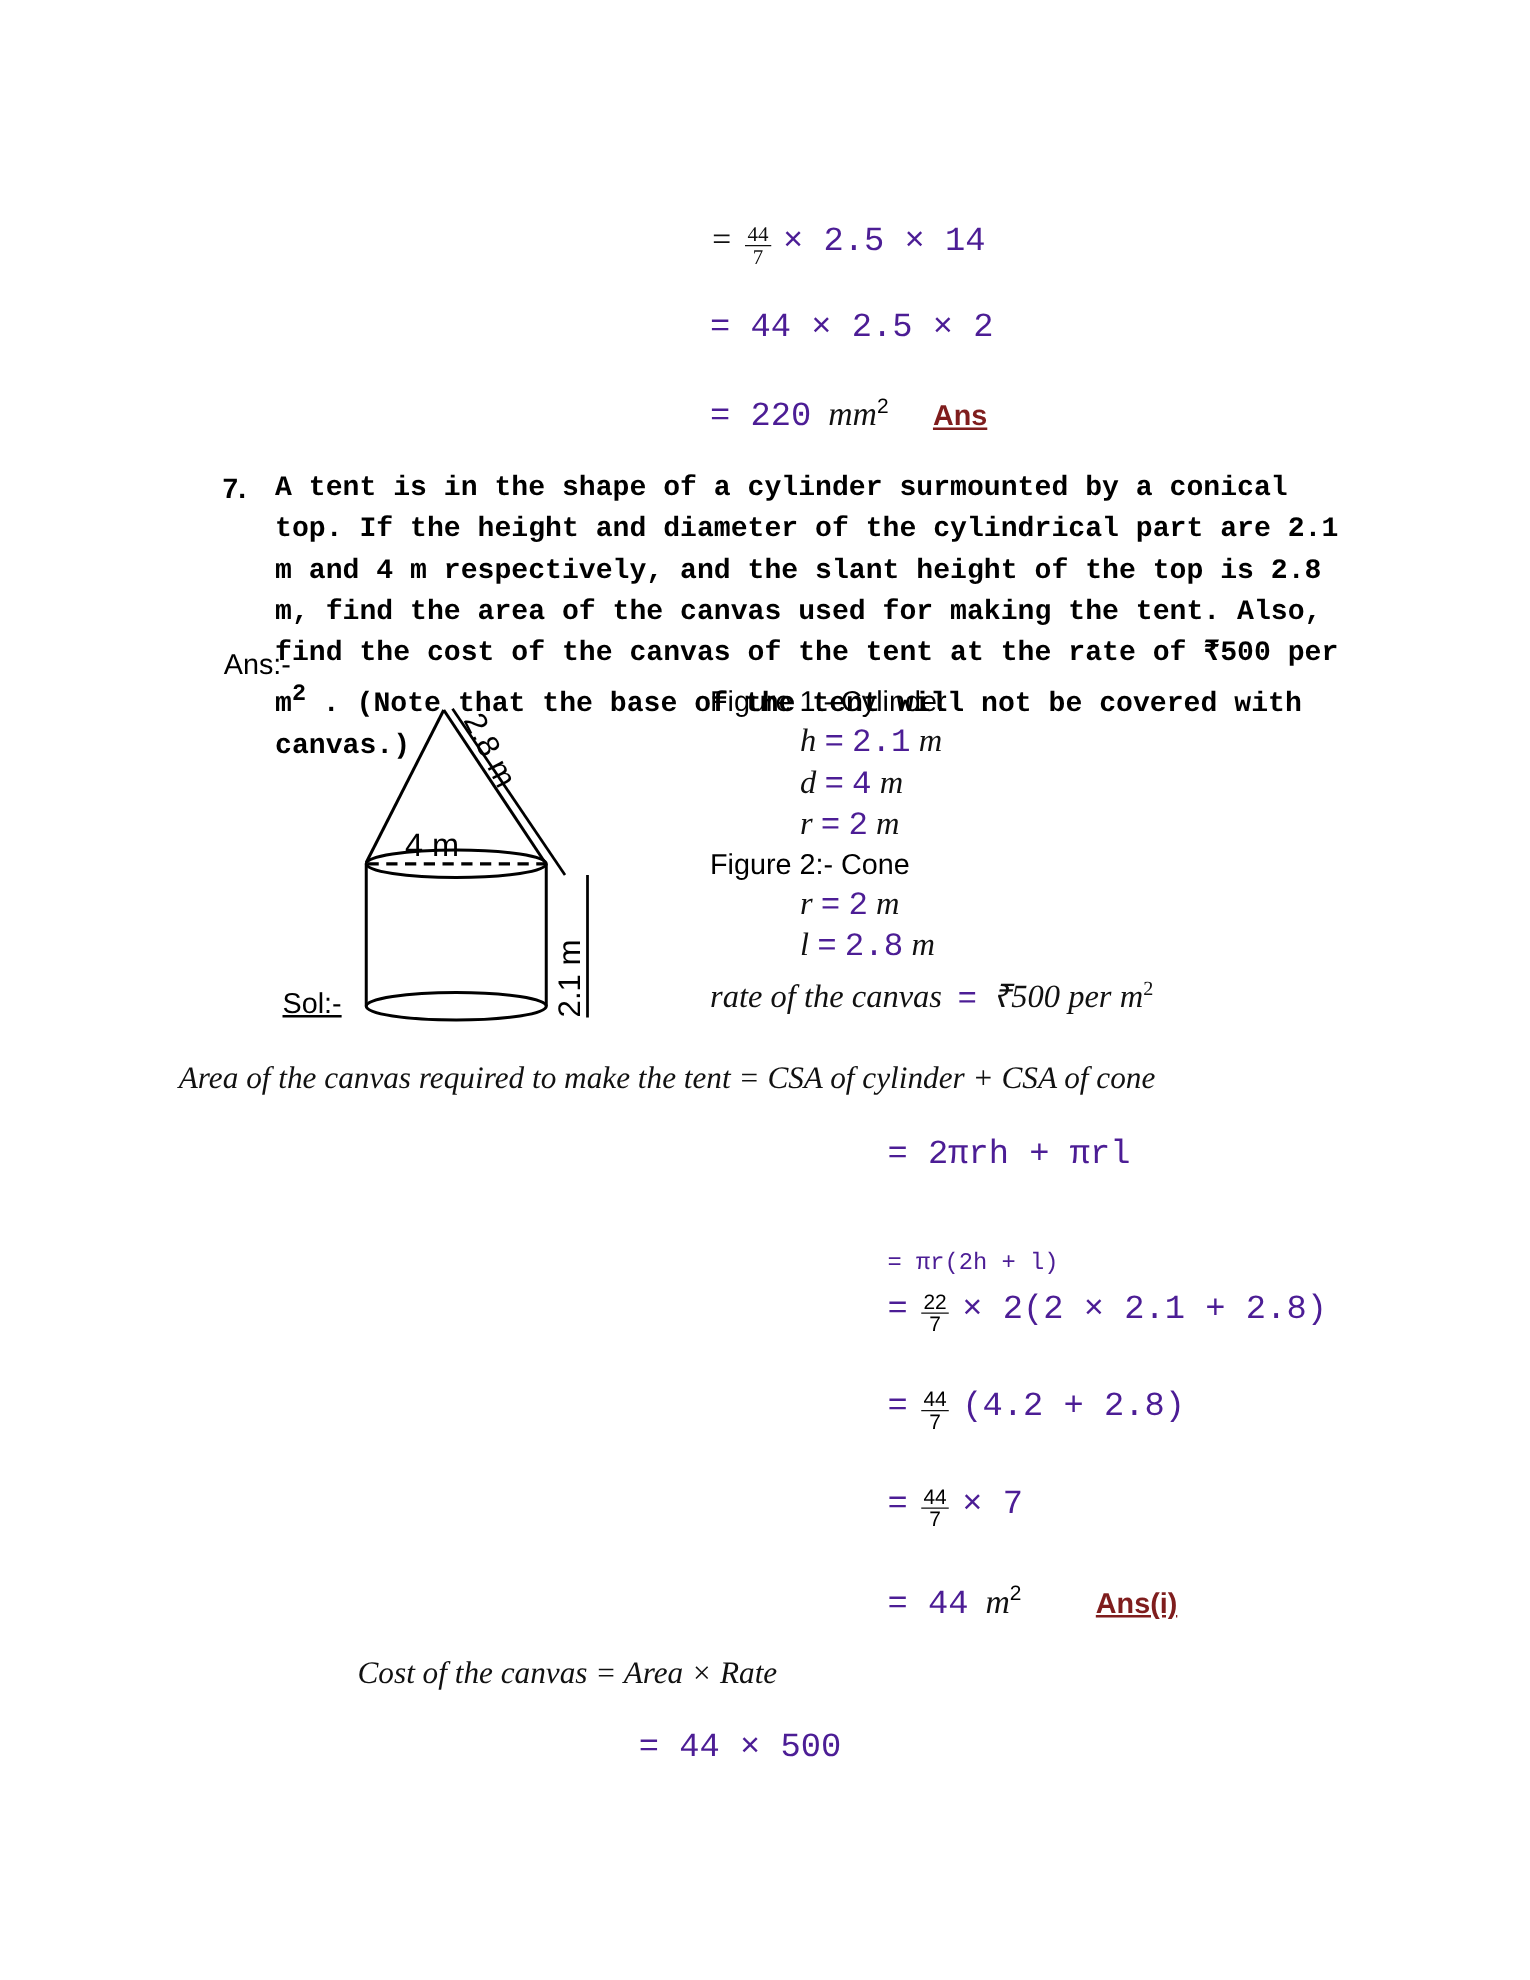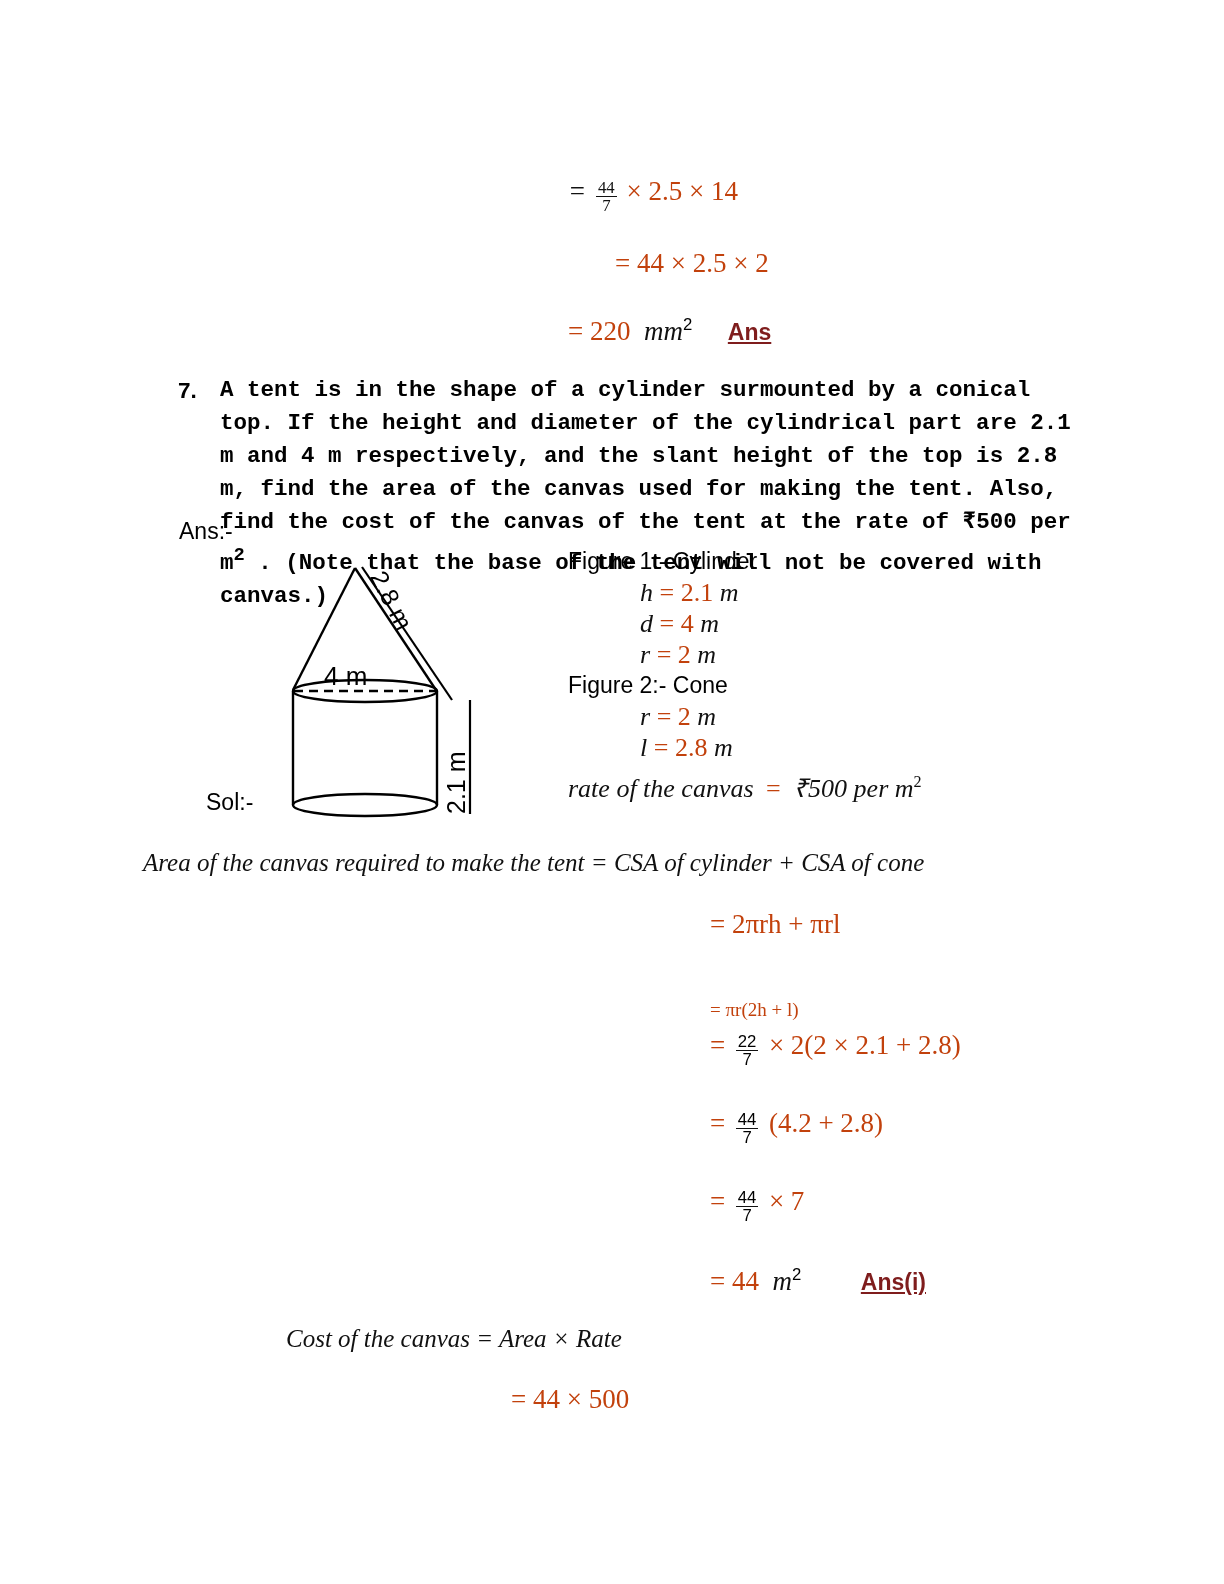--- a/index.html
+++ b/index.html
@@ -19,23 +19,23 @@
   .abs { position: absolute; }
 
   
   .math {
     font-family: "Liberation Serif", serif;
     font-style: italic;
     color: #111111;
     white-space: nowrap;
   }
   .math-up {
-    font-family: Liberation Serif, serif;
+    font-family: Liberation Mono, monospace;
     font-style: normal;
-    color: #c2410c;
+    color: #4c1d95;
     white-space: nowrap;
     text-align: right;
   }
   .eq { font-size: 27px; }
   .eq-big { font-size: 26px; }
 
   
   .frac {
     display: inline-block;
     vertical-align: -0.42em;
@@ -117,38 +117,38 @@
 
   <div class="abs math eq" style="left:568px; top:176px;">
     <span>=</span>
     <span class="frac">
       <span class="num">44</span>
       <span class="den">7</span>
     </span>
     <span class="math-up">× 2.5 × 14</span>
   </div>
 
-  <div class="abs math-up eq" style="left:568px; top:248px;margin-left:47px;">= 44 × 2.5 × 2</div>
+  <div class="abs math-up eq" style="left:568px; top:248px;">= 44 × 2.5 × 2</div>
 
   <div class="abs eq" style="left:568px; top:315px;">
     <span class="math-up">= 220</span>
     <span class="math" style="margin-left:6px;">mm</span><span class="sup">2</span>
     <span class="anstag" style="margin-left:28px;">Ans</span>
   </div>
 
   <div class="abs qblock" style="left:178px; top:374px; width:894px;">
     <span class="qnum">7.</span>
     <div class="qtext">
       <span>A tent is in the shape of a cylinder surmounted by a conical top. If the height and diameter of the cylindrical part are 2.1 m and 4 m respectively, and the slant height of the top is 2.8 m, find the area of the canvas used for making the tent. Also, find the cost of the canvas of the tent at the rate of ₹500 per m</span><sup>2</sup><span> . (Note that the base of the tent will not be covered with canvas.)</span>
     </div>
   </div>
 
   <div class="abs plain" style="left:179px; top:518px;">Ans:-</div>
 
-  <div class="abs plain" style="left:206px; top:789px;">Sol:-</div>
+  <div class="abs plain" style="left:226px; top:789px;text-decoration:underline;">Sol:-</div>
 
   <div class="abs" style="left:270px; top:548px; width:260px; height:290px;">
     <svg width="260" height="290" viewBox="0 0 260 290">
 
       <path d="M 85 20 L 23 142" stroke="#000" stroke-width="2.4" fill="none"></path>
       <path d="M 85 20 L 166 142" stroke="#000" stroke-width="2.4" fill="none"></path>
 
       <path d="M 92 19 L 182 152" stroke="#000" stroke-width="2.2" fill="none"></path>
 
       <ellipse cx="95" cy="143" rx="72" ry="11" stroke="#000" stroke-width="2.4" fill="none"></ellipse>

